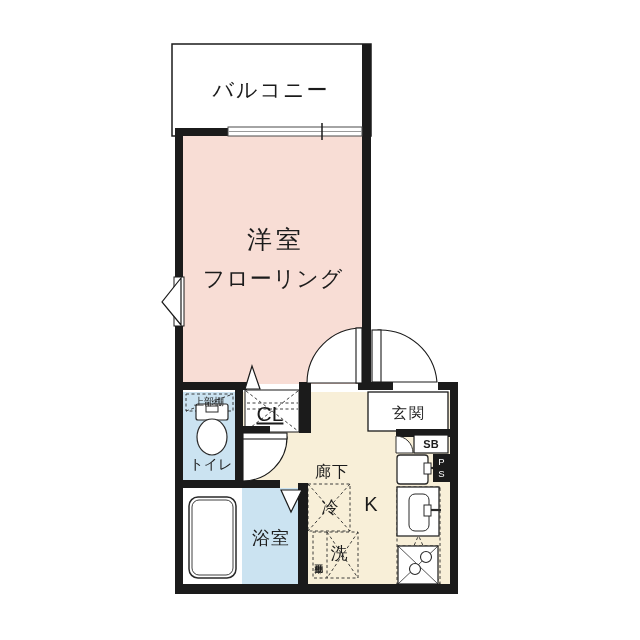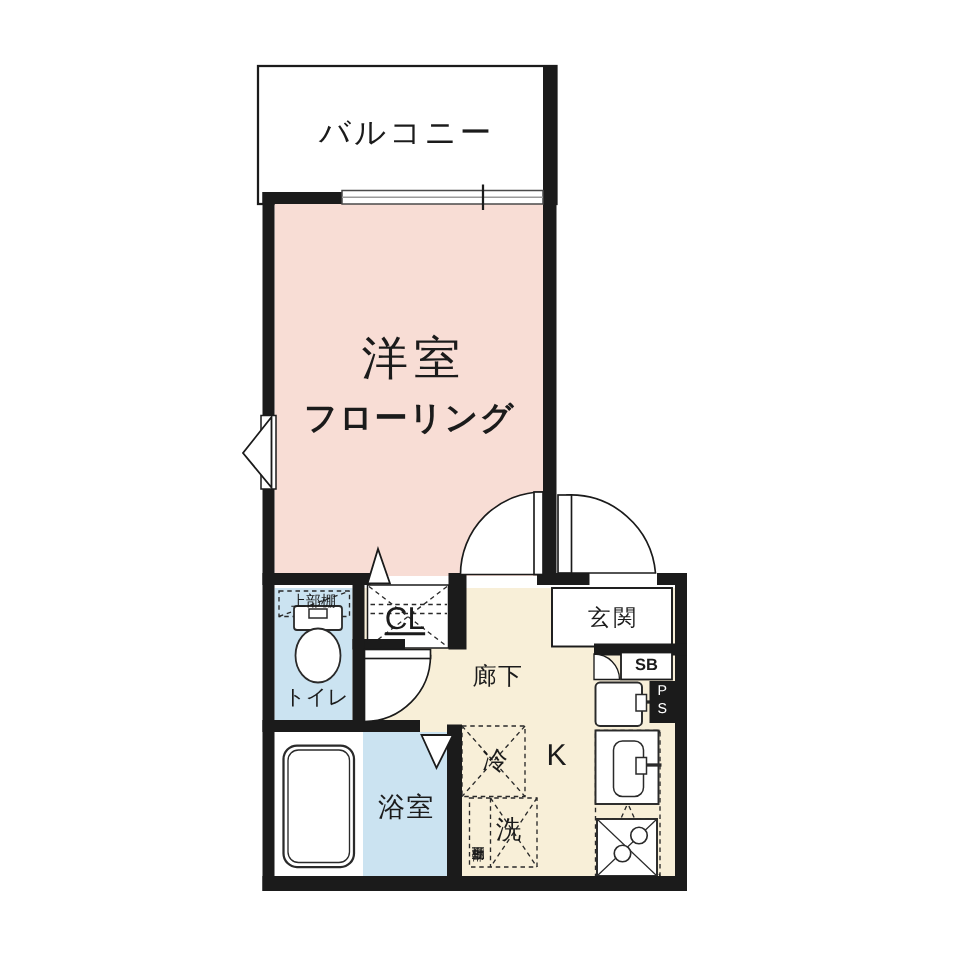--- a/index.html
+++ b/index.html
@@ -6,22 +6,22 @@
   .canvas {
     position:relative; width:640px; height:640px; background:#ffffff;
     font-family:"Liberation Sans", sans-serif; color:#1b1b1b; overflow:hidden;
   }
   .plan-svg { position:absolute; left:0; top:0; }
   .label {
     position:absolute; transform:translate(-50%,-50%);
     white-space:nowrap; color:#1b1b1b; line-height:1;
   }
   .lbl-balcony  { font-size:21px; letter-spacing:2px; }
-  .lbl-room     { font-size:31px; letter-spacing:4px; }
-  .lbl-flooring { font-size:22px; letter-spacing:1px;font-weight:bold; }
+  .lbl-room     { font-size:25px; letter-spacing:4px; }
+  .lbl-flooring { font-size:22px; letter-spacing:1px; }
   .lbl-genkan   { font-size:15px; letter-spacing:2px; }
   .lbl-hall     { font-size:16px; letter-spacing:1px; }
   .lbl-toilet   { font-size:14px; }
   .lbl-shelf    { font-size:10px; }
   .lbl-cl       { font-size:21px; font-weight:500; }
   .lbl-bath     { font-size:18px; letter-spacing:1px; }
   .lbl-k        { font-size:20px; }
   .lbl-appl     { font-size:17px; }
   .lbl-kadou    { font-size:8.5px; writing-mode:vertical-rl; letter-spacing:0; }
   .lbl-sb       { font-size:11px; }
@@ -142,21 +142,21 @@
 
       <polygon points="245,389 252,366 260,389" fill="#ffffff" stroke="#1b1b1b" stroke-width="1.2"></polygon>
       <polygon points="281,490 302,490 291,512" fill="#ffffff" stroke="#1b1b1b" stroke-width="1.2"></polygon>
     </g>
   </svg>
 
   <div class="label lbl-balcony" style="left:271px; top:89px;">バルコニー</div>
   <div class="label lbl-room" style="left:276px; top:239px;">洋室</div>
   <div class="label lbl-flooring" style="left:273px; top:279px;">フローリング</div>
   <div class="label lbl-genkan" style="left:409px; top:412px;">玄関</div>
-  <div class="label lbl-hall" style="left:332px; top:452px;text-align:center;">廊下</div>
+  <div class="label lbl-hall" style="left:332px; top:472px;text-align:center;">廊下</div>
   <div class="label lbl-toilet" style="left:211px; top:464px;">トイレ</div>
   <div class="label lbl-shelf" style="left:209px; top:402px;">上部棚</div>
   <div class="label lbl-cl" style="left:270px; top:413px;text-decoration:underline;">CL</div>
   <div class="label lbl-bath" style="left:271px; top:538px;">浴室</div>
   <div class="label lbl-k" style="left:371px; top:504px;">K</div>
   <div class="label lbl-appl" style="left:330px; top:507px;">冷</div>
   <div class="label lbl-appl" style="left:339px; top:553px;">洗</div>
   <div class="label lbl-kadou" style="left:319px; top:558px;">上部可動棚</div>
   <div class="label lbl-sb" style="left:431px; top:444px;font-weight:bold;">SB</div>
   <div class="label lbl-ps" style="left:441.5px; top:467px;">

